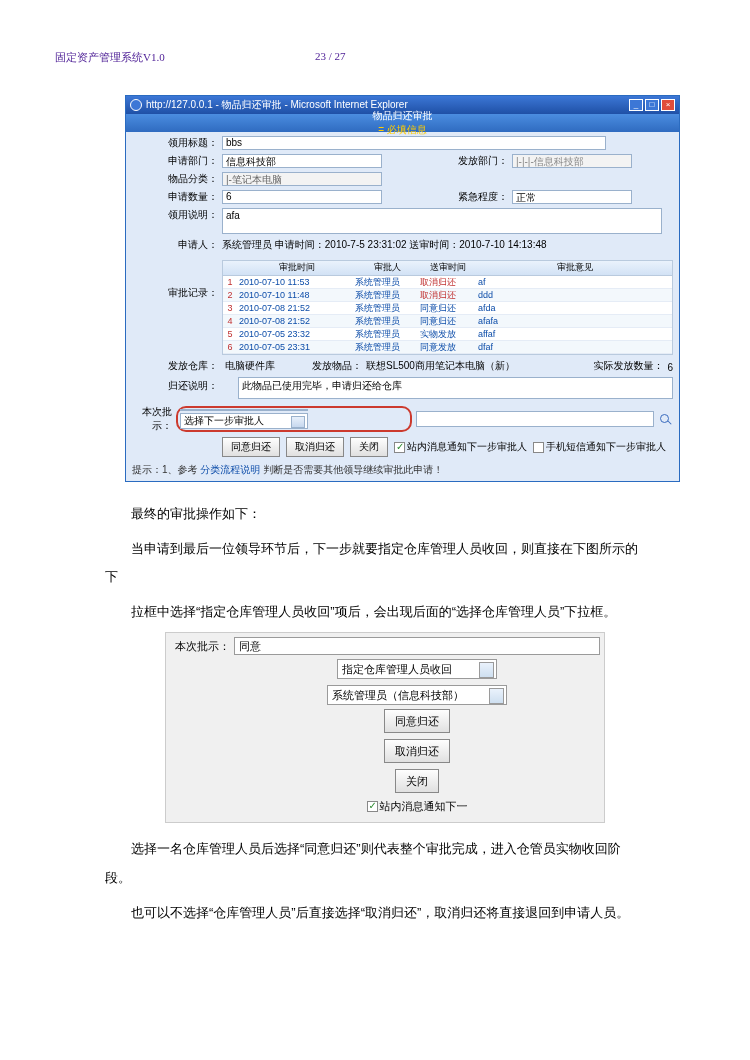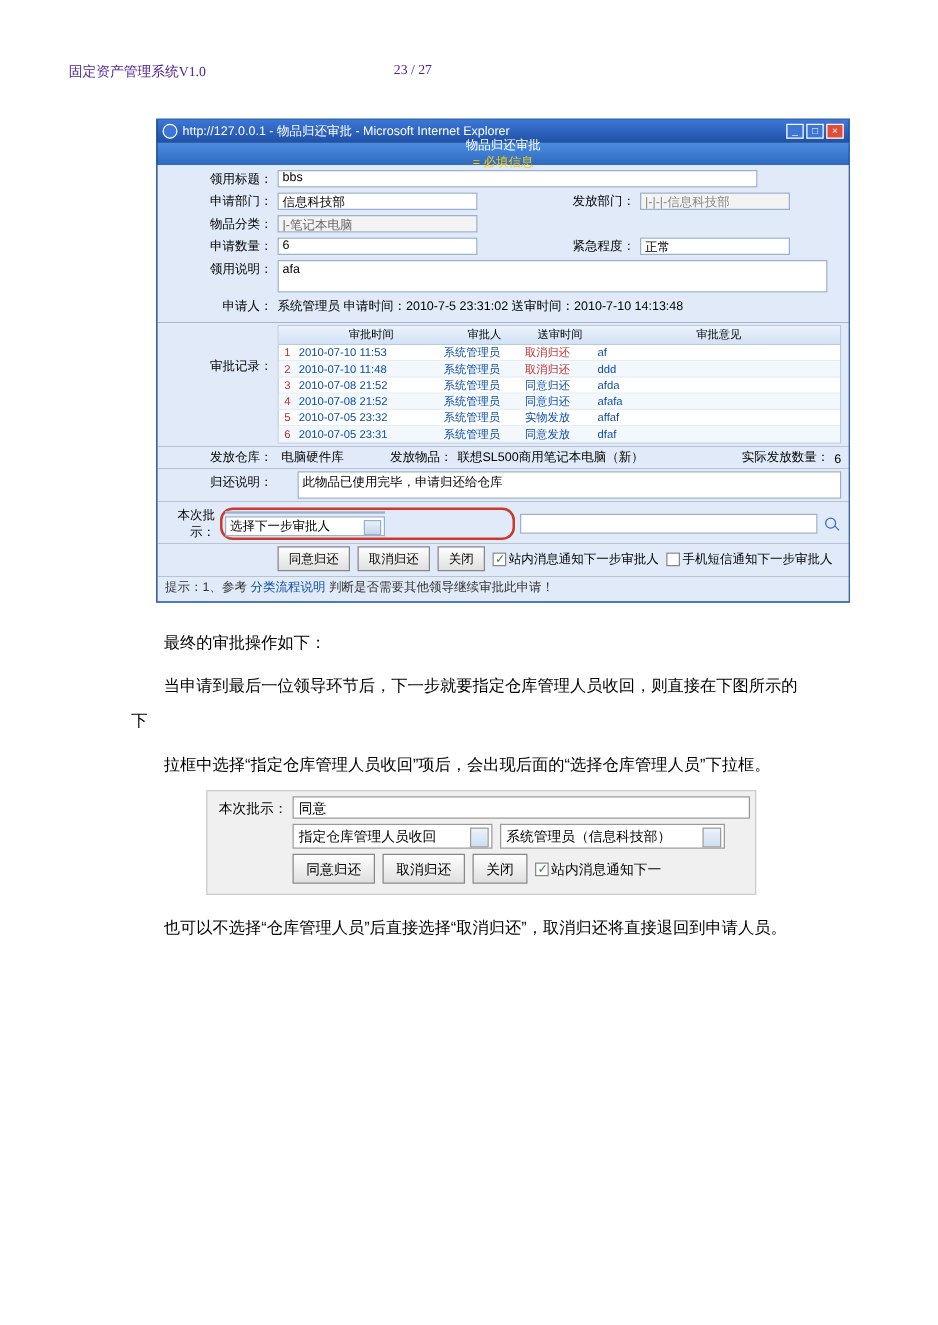--- a/index.html
+++ b/index.html
@@ -385,20 +385,21 @@
     border-left: 3px solid transparent;
     border-right: 3px solid transparent;
     border-top: 5px solid #333;
   }
   .snippet2 .row2, .snippet2 .row3 {
     display: flex;
     align-items: center;
     gap: 6px;
     margin-left: 64px;
     margin-bottom: 4px;
+    flex-direction: column;
   }
   .snippet2 .btn {
     border: 1px solid #888;
     background: linear-gradient(#fefefe,#e0e0e0);
     height: 22px;
     padding: 0 10px;
     display: inline-flex;
     align-items: center;
     font-size: 11px;
   }
@@ -595,16 +596,17 @@
       <span class="btn">取消归还</span>
       <span class="btn">关闭</span>
       <span class="chk">
         <span class="box checked"></span>
         <span>站内消息通知下一</span>
       </span>
     </div>
   </div>
 
   <div class="body-text" style="margin-top:10px">
+    <p>选择一名仓库管理人员后选择“同意归还”则代表整个审批完成，进入仓管员实物收回阶段。</p>
     <p>也可以不选择“仓库管理人员”后直接选择“取消归还”，取消归还将直接退回到申请人员。</p>
   </div>
 
 </div>
 
 </body></html>

